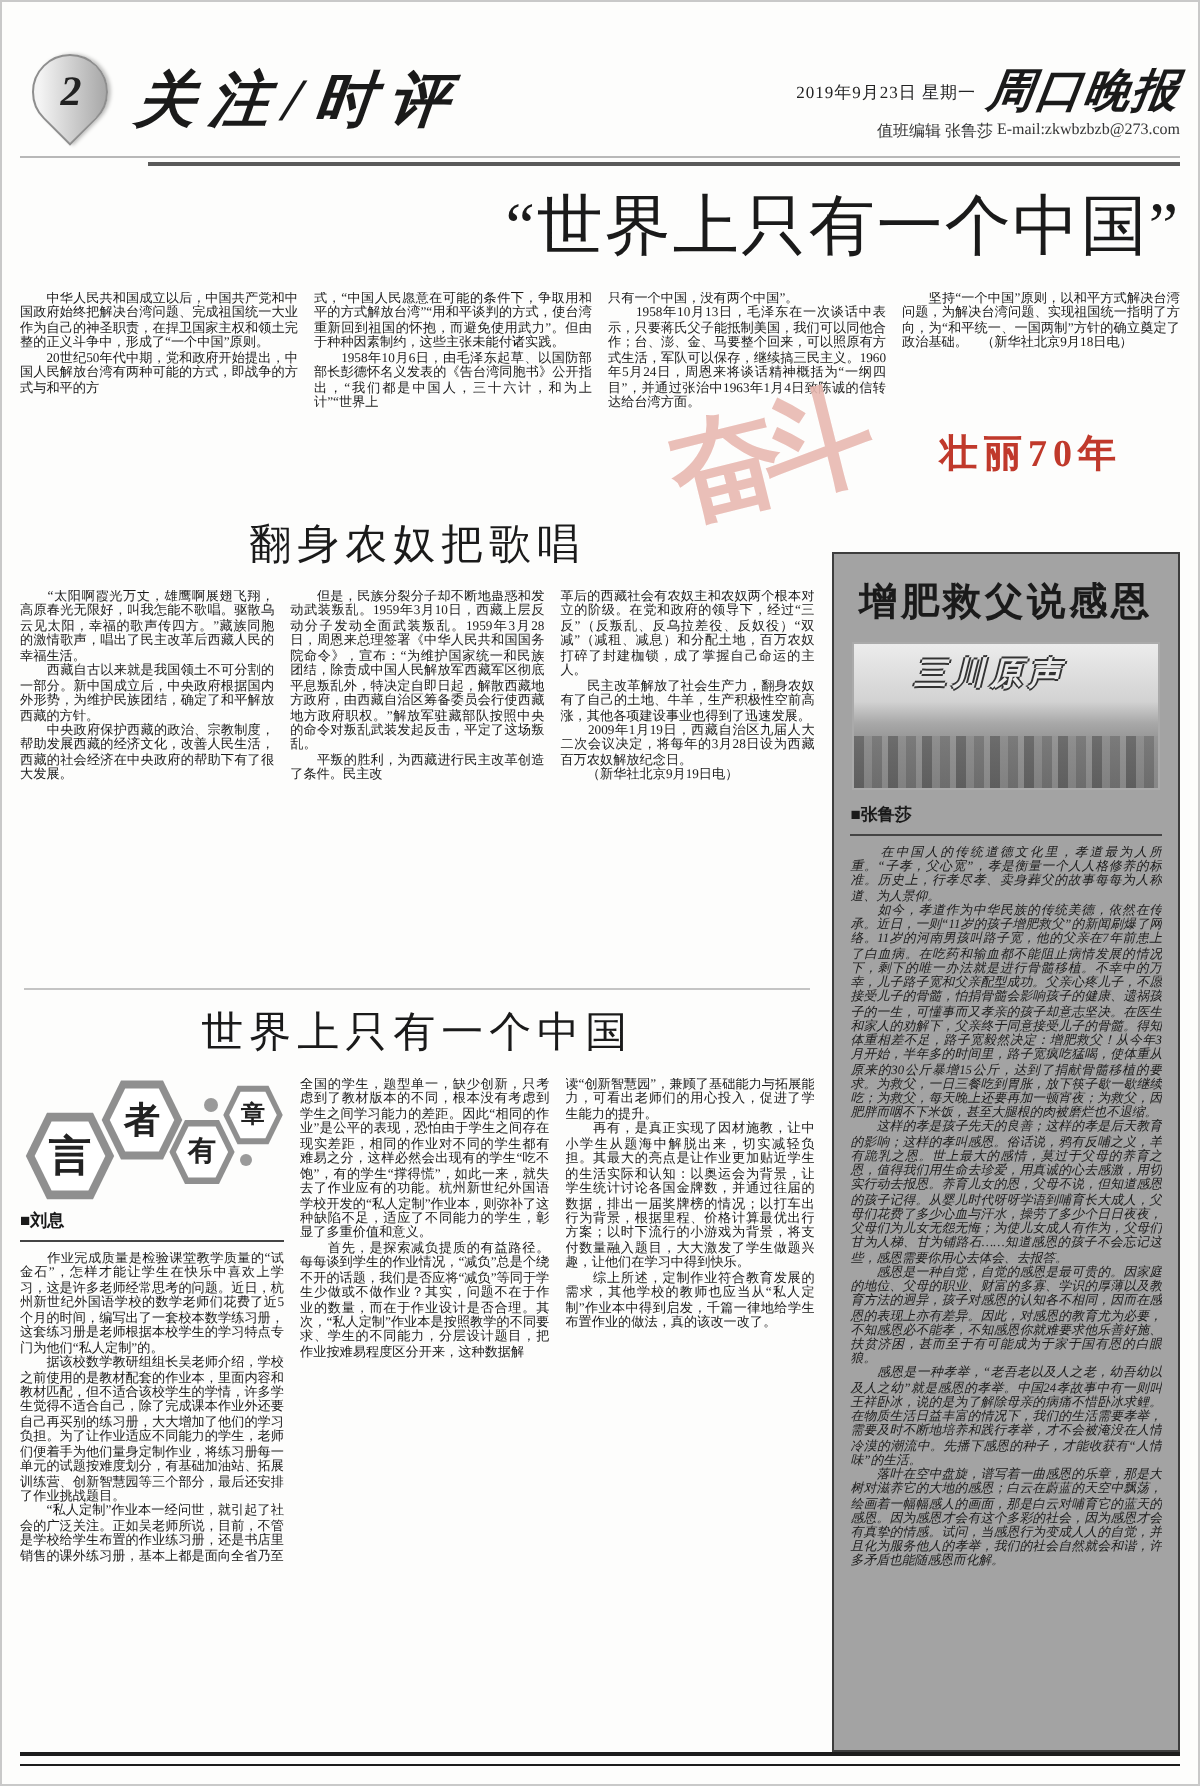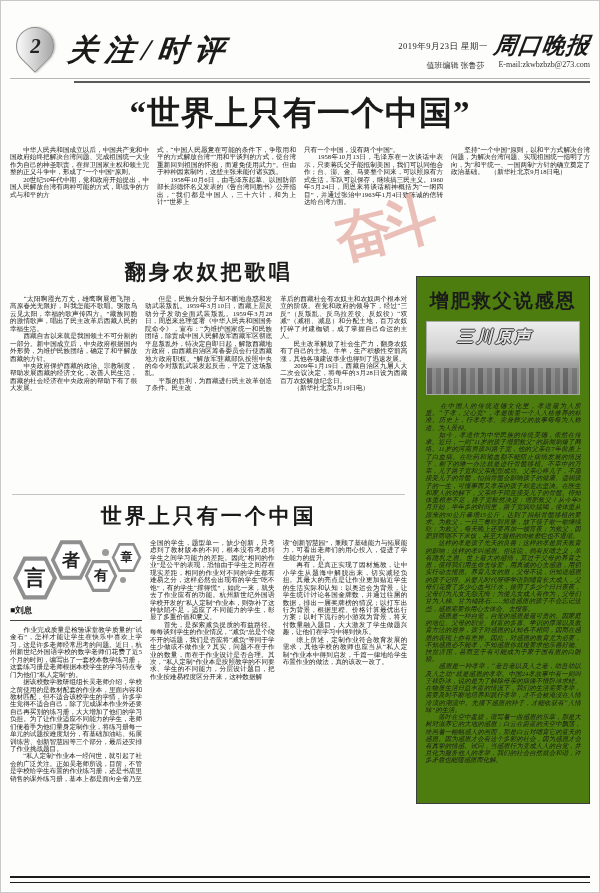--- a/index.html
+++ b/index.html
@@ -14,63 +14,63 @@
   .hdr-left{display:flex; align-items:center; gap:14px;}
   .pin{width:36px; height:36px; border-radius:50% 50% 50% 0; transform:rotate(-45deg);
        background:linear-gradient(135deg,#f4f4f4 20%,#9c9c9c 95%); border:1px solid #8e8e8e;
        box-shadow:1px 1px 2px rgba(0,0,0,.25); display:flex; align-items:center; justify-content:center; margin-left:6px; margin-bottom:8px;}
   .pin span{transform:rotate(45deg); font-size:21px; font-weight:bold; font-style:italic; color:#222;}
   .section-title{font-size:30px; font-weight:bold; font-style:italic; letter-spacing:7px; transform:skewX(-6deg);}
   .hdr-right{text-align:right; padding-bottom:2px;}
   .hdr-right .row1{display:flex; align-items:flex-end; justify-content:flex-end; gap:6px;}
   .dateline{font-size:8.5px; color:#222; letter-spacing:.5px; padding-bottom:4px;}
   .paper{font-size:23px; font-weight:900; font-style:italic; letter-spacing:1px; transform:skewX(-8deg); line-height:1;}
-  .row2{font-size:8px; color:#333; margin-top:3px; display:flex; gap:14px; justify-content:flex-end;}
+  .row2{font-size:8px; color:#333; margin-top:3px; display:flex; gap:2px; justify-content:flex-end;}
   .rule-light{height:1px; background:#b8b8b8; margin-top:5px;}
   .rule-dark{height:2px; background:#5a5a5a; margin:2px 0 0 64px;}
   
   .bodytxt{font-size:6.6px; line-height:1.13; text-align:justify; white-space:pre-line; overflow:hidden;}
   .cols{display:flex; gap:8px;}
   .cols>div{flex:1;}
   
   .a1{position:relative; margin-top:4px;}
-  .a1 h1{margin:8px 0 10px; text-align:center; font-size:33px; font-weight:700; letter-spacing:1px; font-family:"Liberation Serif",serif;}
+  .a1 h1{margin:8px 0 10px; text-align:right; font-size:33px; font-weight:400; letter-spacing:1px; font-family:"Liberation Serif",serif;}
   .a1 .cols{height:100px;}
   
   .promo{position:absolute; top:213px; right:12px; width:252px; height:60px; color:#c0392b; text-align:right; z-index:2;}
   .promo .fendou{position:absolute; left:0; top:-10px; font-size:56px; font-weight:900; color:#e9b9b1;
                  transform:rotate(-14deg); letter-spacing:-9px; line-height:.9; opacity:.9;}
   .promo .l1{font-size:19px; font-weight:900; letter-spacing:3px; padding-right:26px;}
   .promo .l2{font-size:25px; font-weight:900; letter-spacing:5px; padding-right:26px; margin-top:-2px;}
   .promo .l3{font-size:10.5px; font-weight:bold; margin-top:3px; padding-right:2px;}
   
   .mid{display:flex; gap:9px; margin-top:8px;}
   .mid-left{width:398px;}
-  .a2 h2,.a4 h2{text-align:center; font-size:21px; font-weight:700; letter-spacing:3px; margin:4px 0 9px;}
+  .a2 h2,.a4 h2{text-align:center; font-size:21px; font-weight:400; letter-spacing:3px; margin:4px 0 9px;}
   .a2 .cols{height:190px;}
   .divider{height:1px; background:#c4c4c4; margin:9px 2px 7px;}
   .a4 .cols{height:352px;}
   
   .stamp{position:relative; width:132px; height:62px; margin:0 auto 4px;}
   .hex{position:absolute; clip-path:polygon(25% 3%,75% 3%,98% 50%,75% 97%,25% 97%,2% 50%);
        background:#8f8f8f; display:flex; align-items:center; justify-content:center;}
   .hex i{display:flex; align-items:center; justify-content:center; width:80%; height:80%;
          clip-path:polygon(25% 3%,75% 3%,98% 50%,75% 97%,25% 97%,2% 50%); background:#fff;
          font-style:normal; font-weight:bold; color:#222;}
   .hex.h1{left:2px; top:16px; width:46px; height:46px;} .hex.h1 i{font-size:21px;}
   .hex.h2{left:40px; top:0; width:42px; height:42px;}  .hex.h2 i{font-size:18px;}
   .hex.h3{left:74px; top:20px; width:34px; height:34px;} .hex.h3 i{font-size:14px;}
   .hex.h4{left:101px; top:3px; width:31px; height:31px;} .hex.h4 i{font-size:12px;}
   .dot{position:absolute; border-radius:50%; background:#9a9a9a;}
   .dot.d1{left:92px; top:10px; width:7px; height:7px;}
   .dot.d2{left:110px; top:38px; width:6px; height:6px;}
   .byline{font-size:8.5px; font-weight:bold; border-bottom:1px solid #444; padding-bottom:3px; margin-bottom:5px;}
   
   .aside{width:174px;}
-  .a3{border:1px solid #3d3d3d; margin-top:22px; height:528px; padding:9px 8px 6px; box-sizing:border-box; background:#4d7c0f;}
+  .a3{border:1px solid #3d3d3d; margin-top:22px; height:600px; padding:9px 8px 6px; box-sizing:border-box; background:#a3a3a3;}
   .a3 h2{text-align:center; font-size:19px; font-weight:900; letter-spacing:2px; margin:2px 0 7px;}
   .photo{position:relative; height:72px; margin:0 1px 7px;
          background:linear-gradient(#ececec 0%,#d2d2d2 40%,#a8a8a8 55%,#8d8d8d 72%,#6f6f6f 100%);
          border:1px solid #aaa;}
   .photo:after{content:""; position:absolute; left:0; right:0; bottom:0; height:26px; opacity:.65;
          background:repeating-linear-gradient(90deg,#555 0 5px,#8a8a8a 5px 9px,#6b6b6b 9px 14px,#949494 14px 17px);}
   .banner{position:absolute; z-index:2; top:5px; left:0; right:16px; text-align:center;
           font-size:16px; font-weight:900; font-style:italic; letter-spacing:3px; color:#e8e8e8;
           text-shadow:-1px 0 #333,1px 0 #333,0 -1px #333,0 1px #333;}
   .a3 .bodytxt{font-style:italic; font-size:6.4px; height:438px;}
@@ -112,20 +112,21 @@
       <div class="bodytxt">式，“中国人民愿意在可能的条件下，争取用和平的方式解放台湾”“用和平谈判的方式，使台湾重新回到祖国的怀抱，而避免使用武力”。但由于种种因素制约，这些主张未能付诸实践。
 　　1958年10月6日，由毛泽东起草、以国防部部长彭德怀名义发表的《告台湾同胞书》公开指出，“我们都是中国人，三十六计，和为上计”“世界上</div>
       <div class="bodytxt">只有一个中国，没有两个中国”。
 　　1958年10月13日，毛泽东在一次谈话中表示，只要蒋氏父子能抵制美国，我们可以同他合作；台、澎、金、马要整个回来，可以照原有方式生活，军队可以保存，继续搞三民主义。1960年5月24日，周恩来将谈话精神概括为“一纲四目”，并通过张治中1963年1月4日致陈诚的信转达给台湾方面。</div>
       <div class="bodytxt">　　坚持“一个中国”原则，以和平方式解决台湾问题，为解决台湾问题、实现祖国统一指明了方向，为“和平统一、一国两制”方针的确立奠定了政治基础。　（新华社北京9月18日电）</div>
     </div>
   </div>
 
   <div class="promo">
     <span class="fendou">奋斗</span>
+    <div class="l1">壮丽70年</div>
   </div>
 
   <div class="mid">
     <div class="mid-left">
 
       <div class="a2">
         <h2>翻身农奴把歌唱</h2>
         <div class="cols">
           <div class="bodytxt">　　“太阳啊霞光万丈，雄鹰啊展翅飞翔，高原春光无限好，叫我怎能不歌唱。驱散乌云见太阳，幸福的歌声传四方。”藏族同胞的激情歌声，唱出了民主改革后西藏人民的幸福生活。
 　　西藏自古以来就是我国领土不可分割的一部分。新中国成立后，中央政府根据国内外形势，为维护民族团结，确定了和平解放西藏的方针。
@@ -174,20 +175,21 @@
         </div>
       </div>
     </div>
 
     <div class="aside">
       <div class="a3">
         <h2>增肥救父说感恩</h2>
         <div class="photo">
           <div class="banner">三川原声</div>
         </div>
+        <div class="byline">■张鲁莎</div>
         <div class="bodytxt">　　在中国人的传统道德文化里，孝道最为人所重。“子孝，父心宽”，孝是衡量一个人人格修养的标准。历史上，行孝尽孝、卖身葬父的故事每每为人称道、为人景仰。
 　　如今，孝道作为中华民族的传统美德，依然在传承。近日，一则“11岁的孩子增肥救父”的新闻刷爆了网络。11岁的河南男孩叫路子宽，他的父亲在7年前患上了白血病。在吃药和输血都不能阻止病情发展的情况下，剩下的唯一办法就是进行骨髓移植。不幸中的万幸，儿子路子宽和父亲配型成功。父亲心疼儿子，不愿接受儿子的骨髓，怕捐骨髓会影响孩子的健康、遗祸孩子的一生，可懂事而又孝亲的孩子却意志坚决。在医生和家人的劝解下，父亲终于同意接受儿子的骨髓。得知体重相差不足，路子宽毅然决定：增肥救父！从今年3月开始，半年多的时间里，路子宽疯吃猛喝，使体重从原来的30公斤暴增15公斤，达到了捐献骨髓移植的要求。为救父，一日三餐吃到胃胀，放下筷子歇一歇继续吃；为救父，每天晚上还要再加一顿宵夜；为救父，因肥胖而咽不下米饭，甚至大腿根的肉被磨烂也不退缩。
 　　这样的孝是孩子先天的良善；这样的孝是后天教育的影响；这样的孝叫感恩。俗话说，鸦有反哺之义，羊有跪乳之恩。世上最大的感情，莫过于父母的养育之恩，值得我们用生命去珍爱，用真诚的心去感激，用切实行动去报恩。养育儿女的恩，父母不说，但知道感恩的孩子记得。从婴儿时代呀呀学语到哺育长大成人，父母们花费了多少心血与汗水，操劳了多少个日日夜夜，父母们为儿女无怨无悔；为使儿女成人有作为，父母们甘为人梯、甘为铺路石……知道感恩的孩子不会忘记这些，感恩需要你用心去体会、去报答。
 　　感恩是一种自觉，自觉的感恩是最可贵的。因家庭的地位、父母的职业、财富的多寡、学识的厚薄以及教育方法的迥异，孩子对感恩的认知各不相同，因而在感恩的表现上亦有差异。因此，对感恩的教育尤为必要，不知感恩必不能孝，不知感恩你就难要求他乐善好施、扶贫济困，甚而至于有可能成为于家于国有恩的白眼狼。
 　　感恩是一种孝举，“老吾老以及人之老，幼吾幼以及人之幼”就是感恩的孝举。中国24孝故事中有一则叫王祥卧冰，说的是为了解除母亲的病痛不惜卧冰求鲤。在物质生活日益丰富的情况下，我们的生活需要孝举，需要及时不断地培养和践行孝举，才不会被淹没在人情冷漠的潮流中。先播下感恩的种子，才能收获有“人情味”的生活。
 　　落叶在空中盘旋，谱写着一曲感恩的乐章，那是大树对滋养它的大地的感恩；白云在蔚蓝的天空中飘荡，绘画着一幅幅感人的画面，那是白云对哺育它的蓝天的感恩。因为感恩才会有这个多彩的社会，因为感恩才会有真挚的情感。试问，当感恩行为变成人人的自觉，并且化为服务他人的孝举，我们的社会自然就会和谐，许多矛盾也能随感恩而化解。</div>
       </div>
     </div>
   </div>
 

